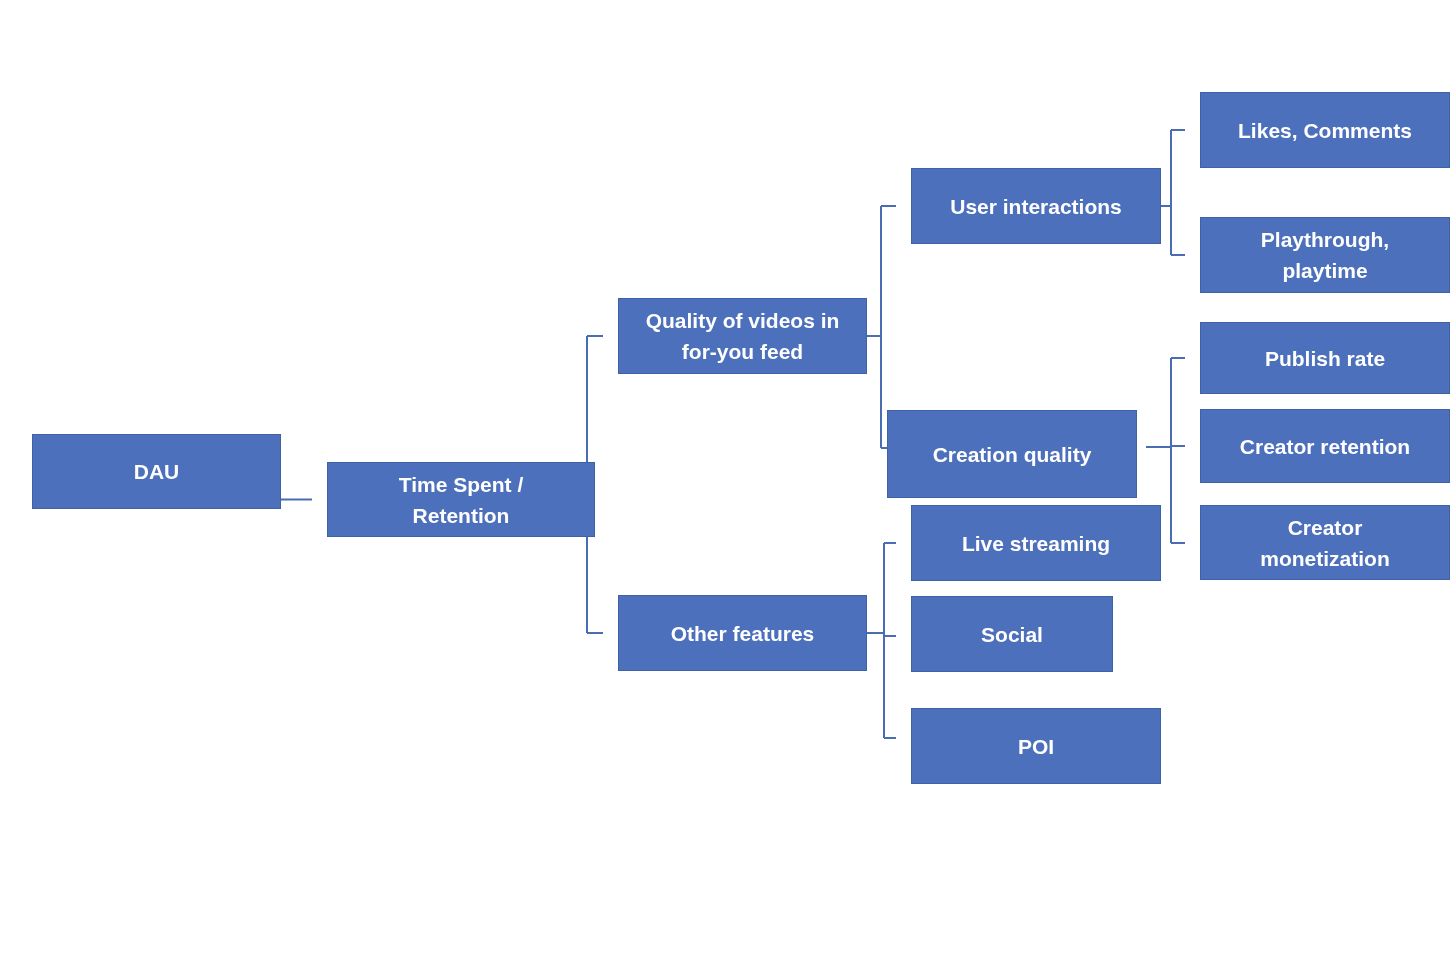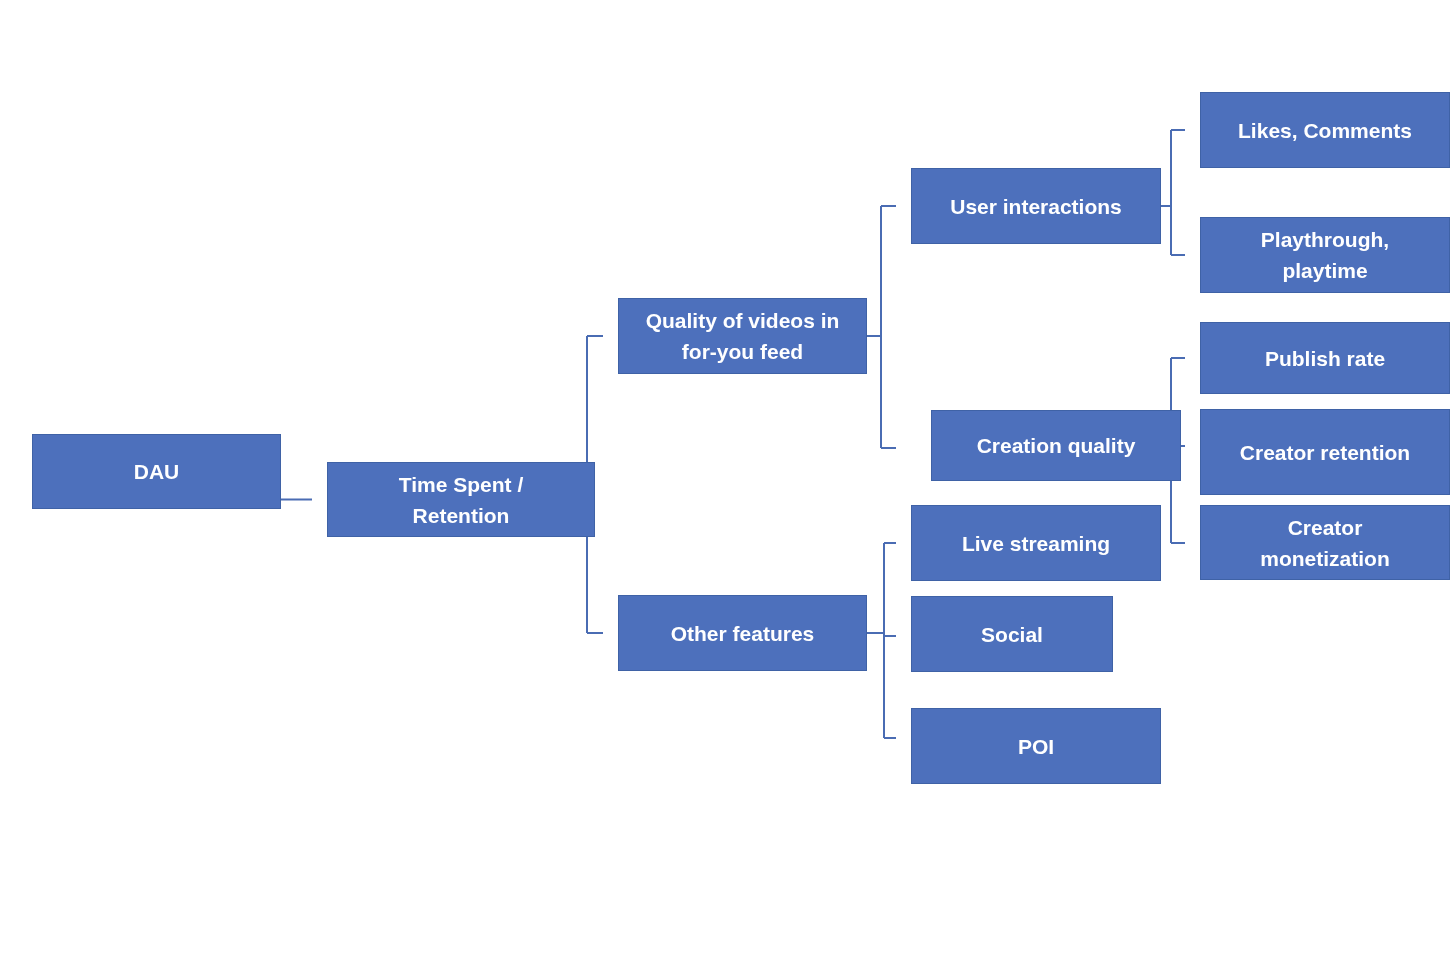--- a/index.html
+++ b/index.html
@@ -56,33 +56,33 @@
   <div class="node" style="left:312px;  top:462px; width:268px; height:75px">Time Spent /
 Retention</div>
 
   <div class="node" style="left:603px;  top:298px; width:249px; height:76px">Quality of videos in
 for-you feed</div>
 
   <div class="node" style="left:603px;  top:595px; width:249px; height:76px">Other features</div>
 
   <div class="node" style="left:896px;  top:168px; width:250px; height:76px">User interactions</div>
 
-  <div class="node" style="left:916px;  top:410px; width:250px; height:71px">Creation quality</div>
+  <div class="node" style="left:872px;  top:410px; width:250px; height:88px">Creation quality</div>
 
   <div class="node" style="left:896px;  top:505px; width:250px; height:76px">Live streaming</div>
 
   <div class="node" style="left:896px;  top:596px; width:202px; height:76px">Social</div>
 
   <div class="node" style="left:896px;  top:708px; width:250px; height:76px">POI</div>
 
   <div class="node" style="left:1185px; top:92px;  width:250px; height:76px">Likes, Comments</div>
 
   <div class="node" style="left:1185px; top:322px; width:250px; height:72px">Publish rate</div>
 
   <div class="node" style="left:1185px; top:217px; width:250px; height:76px">Playthrough,
 playtime</div>
 
-  <div class="node" style="left:1185px; top:409px; width:250px; height:86px">Creator retention</div>
+  <div class="node" style="left:1185px; top:409px; width:250px; height:74px">Creator retention</div>
 
   <div class="node" style="left:1185px; top:505px; width:250px; height:75px">Creator
 monetization</div>
 
 </div>
 
 </body></html>

